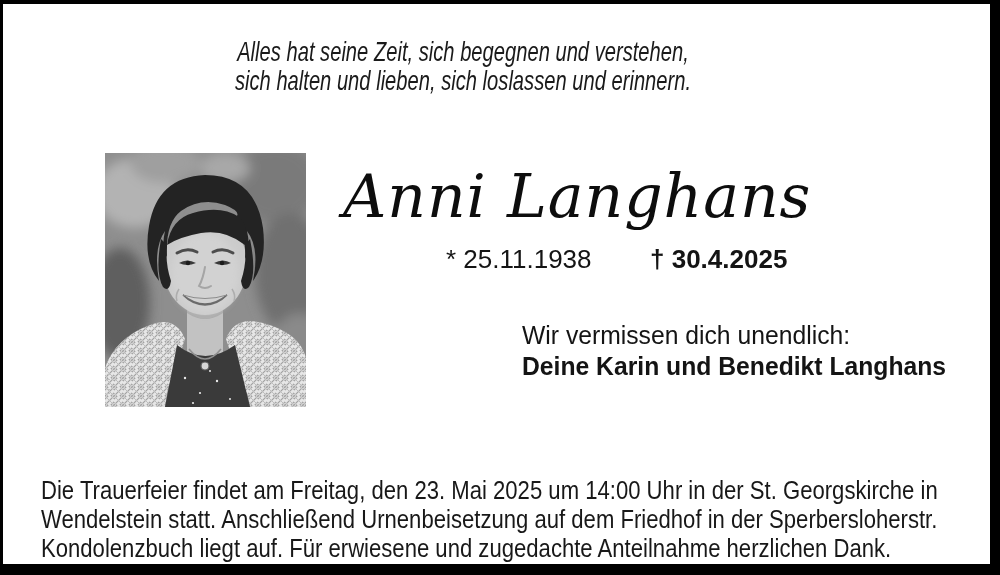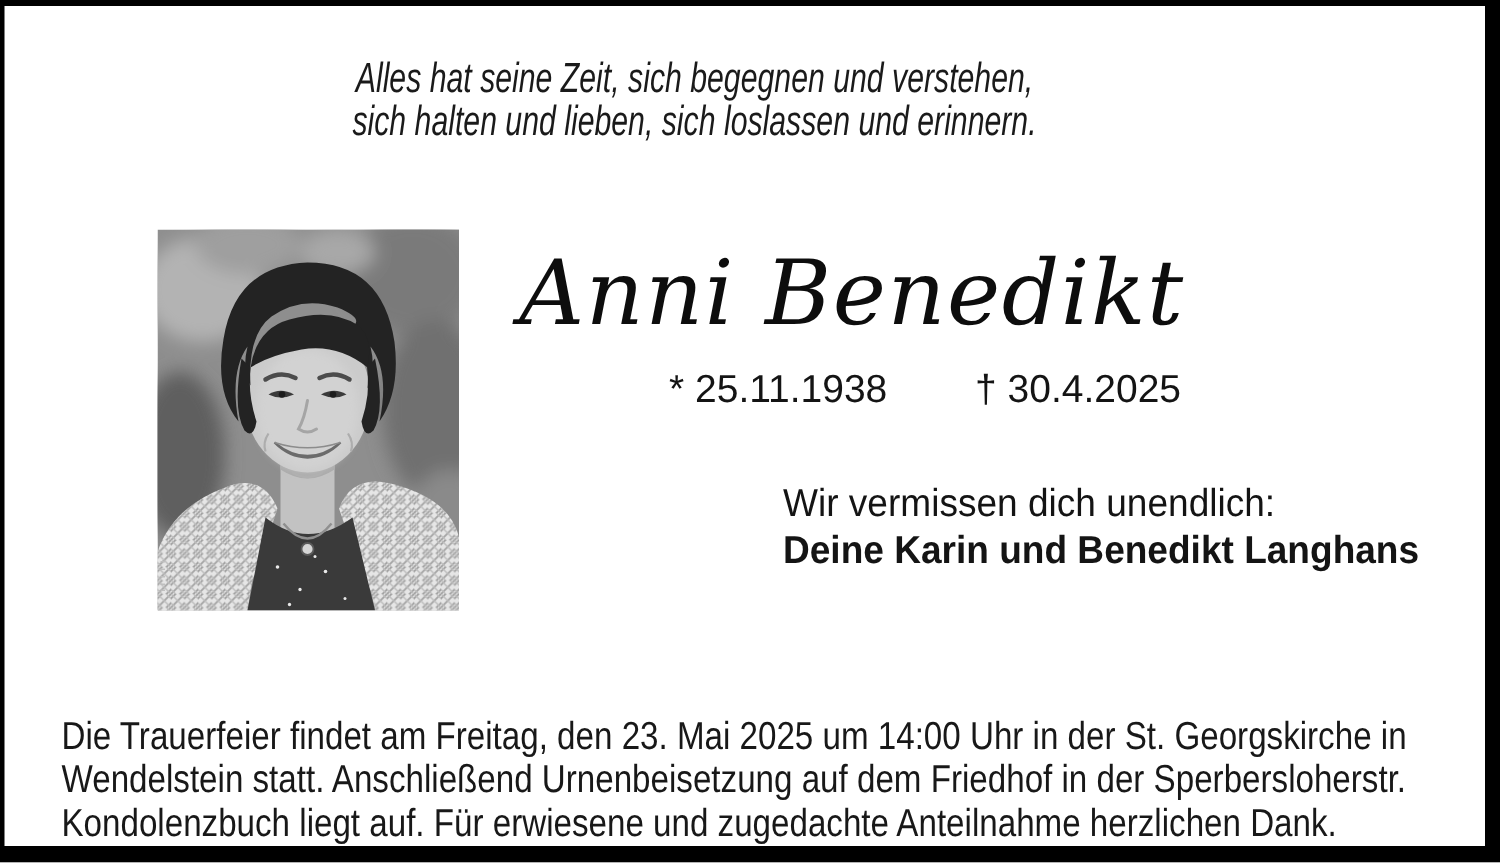--- a/index.html
+++ b/index.html
@@ -45,21 +45,21 @@
     font-size:60px;line-height:80px;
     letter-spacing:1px;
     color:#0d0d0d;
     white-space:nowrap;
   }
   .dates{
     left:0;top:240px;width:1000px;height:30px;
     font-size:26px;line-height:30px;color:#141414;
   }
   .date-birth{position:absolute;left:443px;white-space:nowrap;}
-  .date-death{position:absolute;left:647px;white-space:nowrap;}
+  .date-death{position:absolute;left:647px;white-space:nowrap;font-weight:bold;}
   
   .message{
     left:519px;top:316px;
     font-size:26px;line-height:31px;
   }
   .message-line{
     display:block;white-space:nowrap;
     transform:scaleX(0.95);
     transform-origin:0 50%;
   }
@@ -161,21 +161,21 @@
       <g fill="#bfbfbf">
         <rect x="2" y="240" width="3" height="1"></rect>
           <rect x="2" y="236" width="3" height="1"></rect>
         <rect x="2" y="231" width="3" height="1"></rect>
           <rect x="2" y="226" width="3" height="1"></rect>
         <rect x="2" y="221" width="3" height="1"></rect>
       </g>
     </svg>
   </div>
 
-  <div class="abs name">Anni Benedikt</div>
+  <div class="abs name">Anni Langhans</div>
 
   <div class="abs dates">
     <span class="date-birth">* 25.11.1938</span>
     <span class="date-death">† 30.4.2025</span>
   </div>
 
   <div class="abs message">
     <span class="message-line">Wir vermissen dich unendlich:</span>
     <span class="message-line bold">Deine Karin und Benedikt Langhans</span>
   </div>

